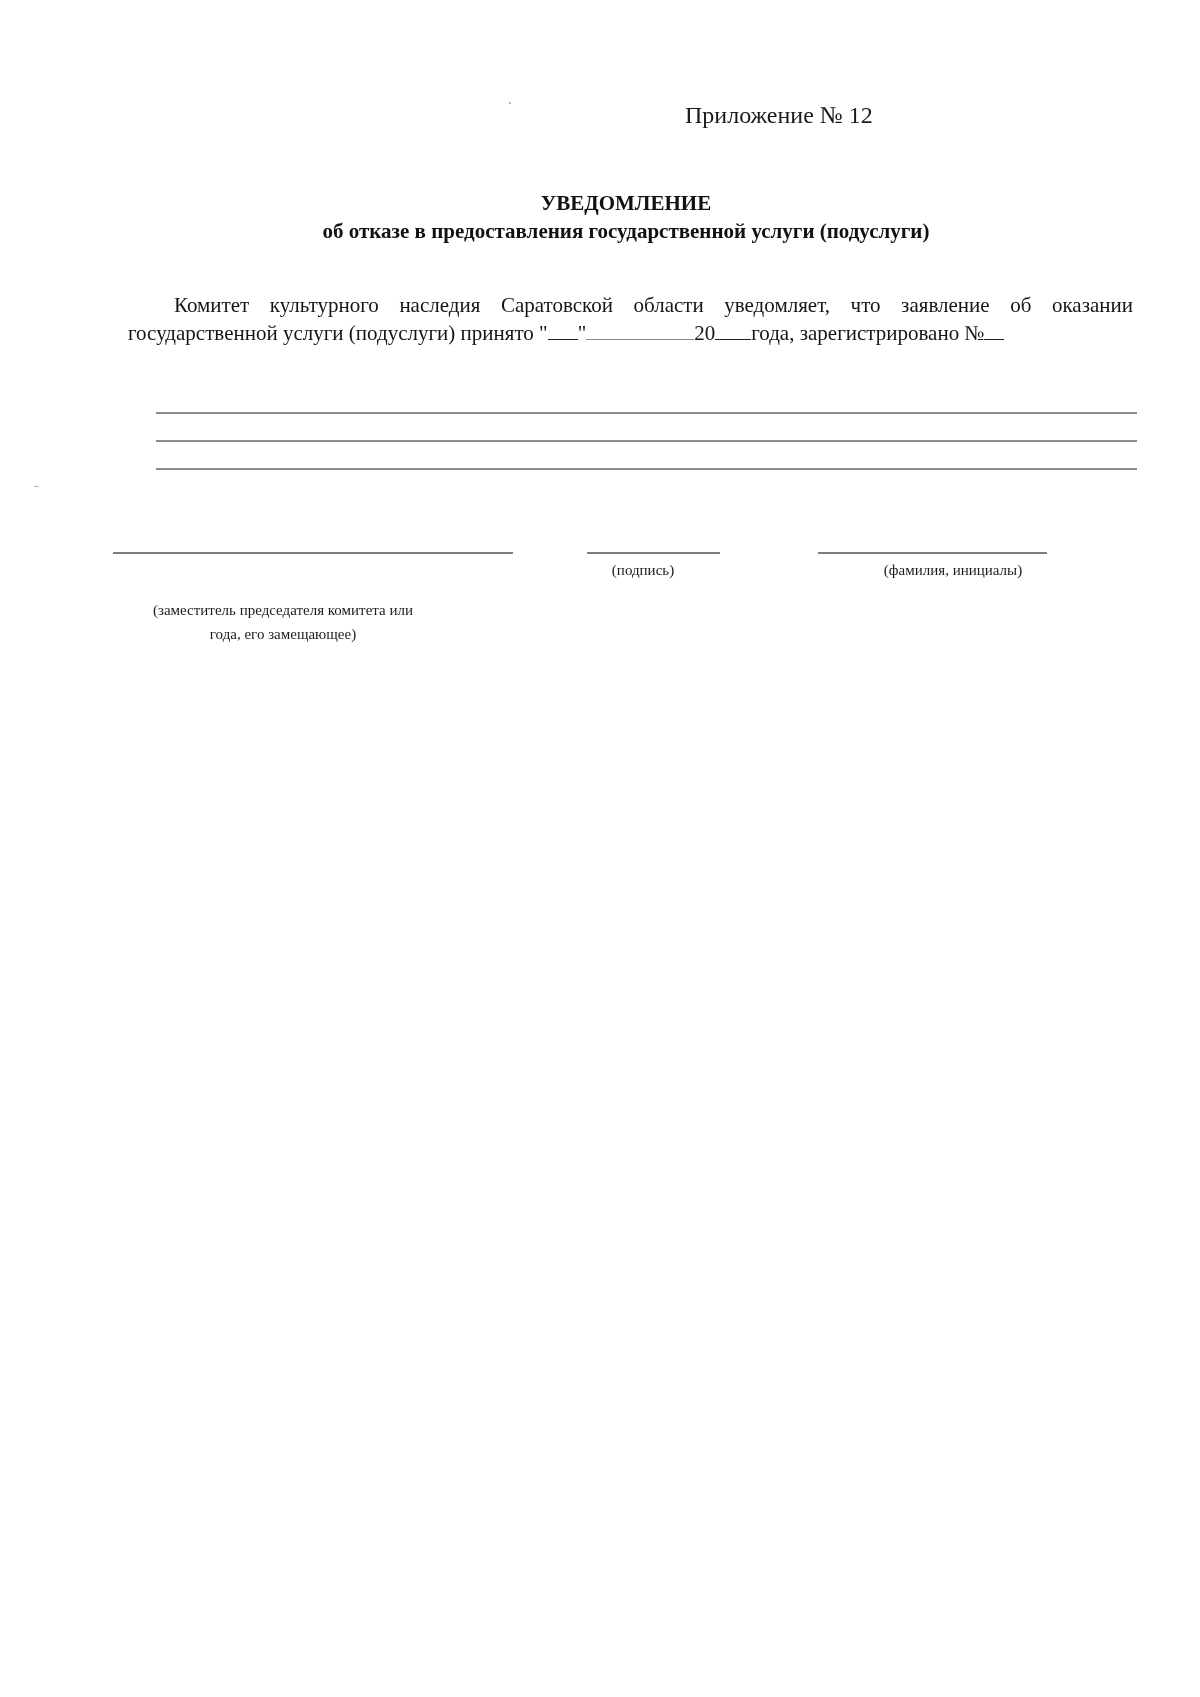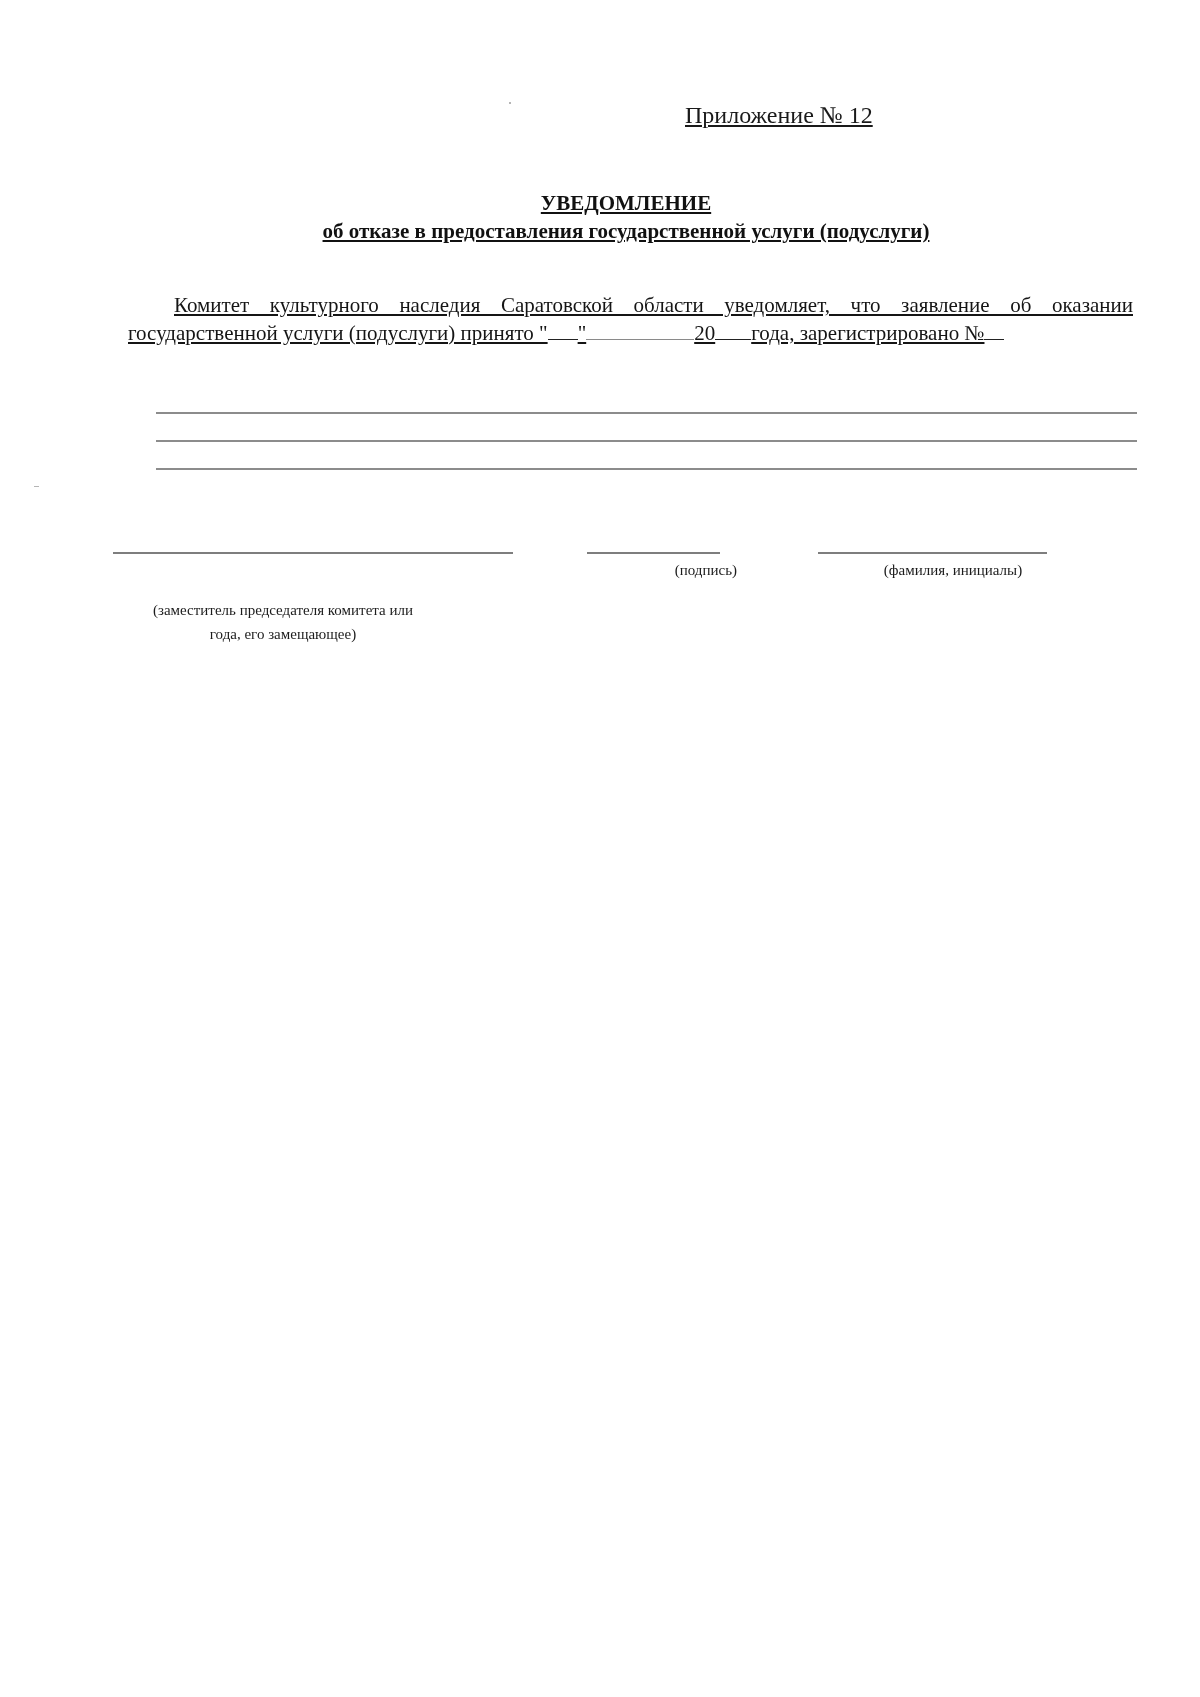--- a/index.html
+++ b/index.html
@@ -8,21 +8,21 @@
       background: #ffffff;
     }
     body {
       width: 1200px;
       height: 1697px;
       position: relative;
       overflow: hidden;
       color: #111111;
       font-family: "Liberation Serif", "DejaVu Serif", serif;
     }
-    .abs { position: absolute; text-decoration: underline; }
+    .abs { position: absolute; }
 
     .appendix {
       left: 685px;
       top: 100px;
       font-size: 24px;
       line-height: 31px;
       color: #1a1a1a;
       white-space: nowrap;
     }
     .appendix div { display: block; }
@@ -109,17 +109,17 @@
 <div class="rule" style="top:468px"></div>
 
 <div class="sig-line" style="left:113px; width:400px;"></div>
 <div class="sig-line" style="left:587px; width:133px;"></div>
 <div class="sig-line" style="left:818px; width:229px;"></div>
 
 <div class="sig-label" style="left:113px; width:340px;margin-top:40px;">
   <div>(заместитель председателя комитета или</div>
   <div>года, его замещающее)</div>
 </div>
-<div class="sig-label" style="left:577px; width:160px;text-align:right;">(подпись)</div>
+<div class="sig-label" style="left:563px; width:160px;">(подпись)</div>
 <div class="sig-label" style="left:848px; width:210px;">(фамилия, инициалы)</div>
 
 <div class="speck" style="left:509px; top:102px; width:2px; height:2px;"></div>
 <div class="speck" style="left:34px; top:486px; width:5px; height:1px;"></div>
 
 </body></html>

